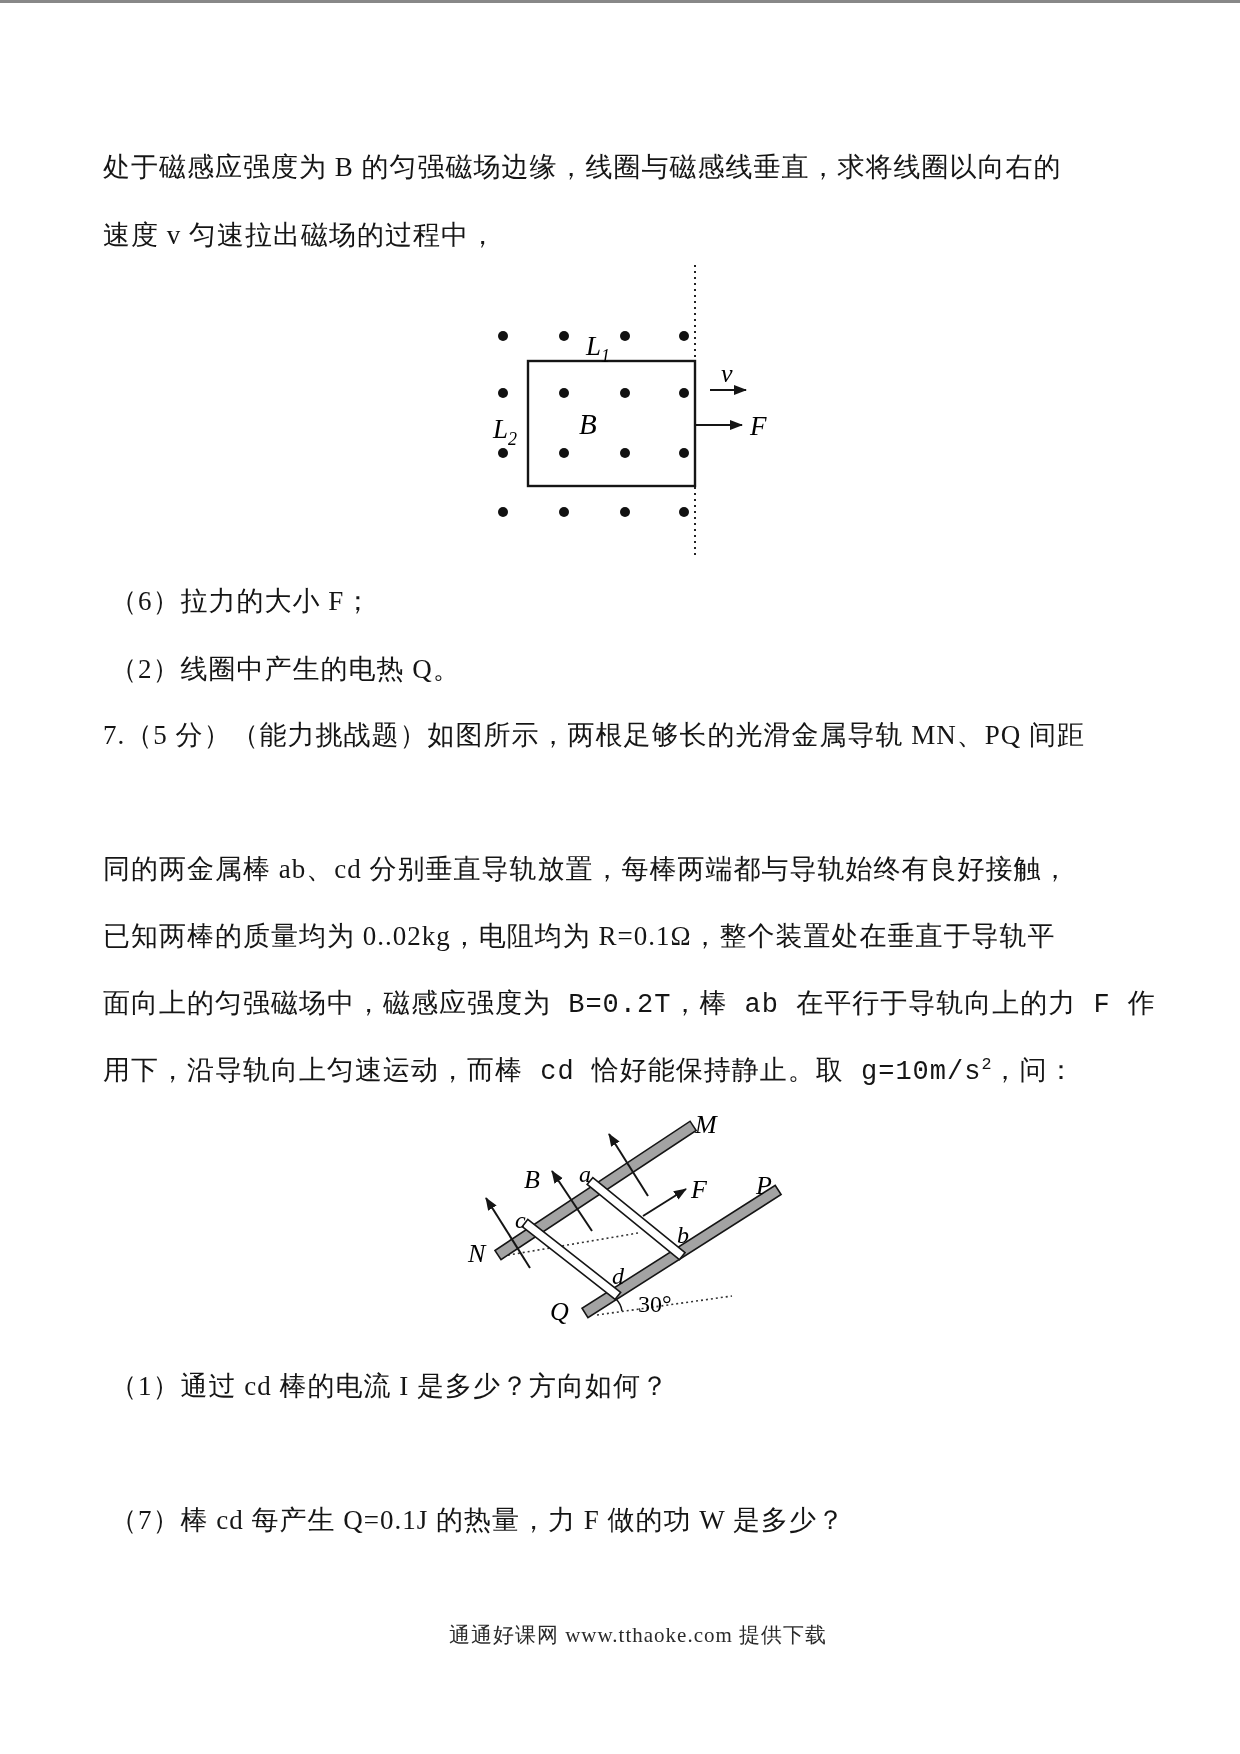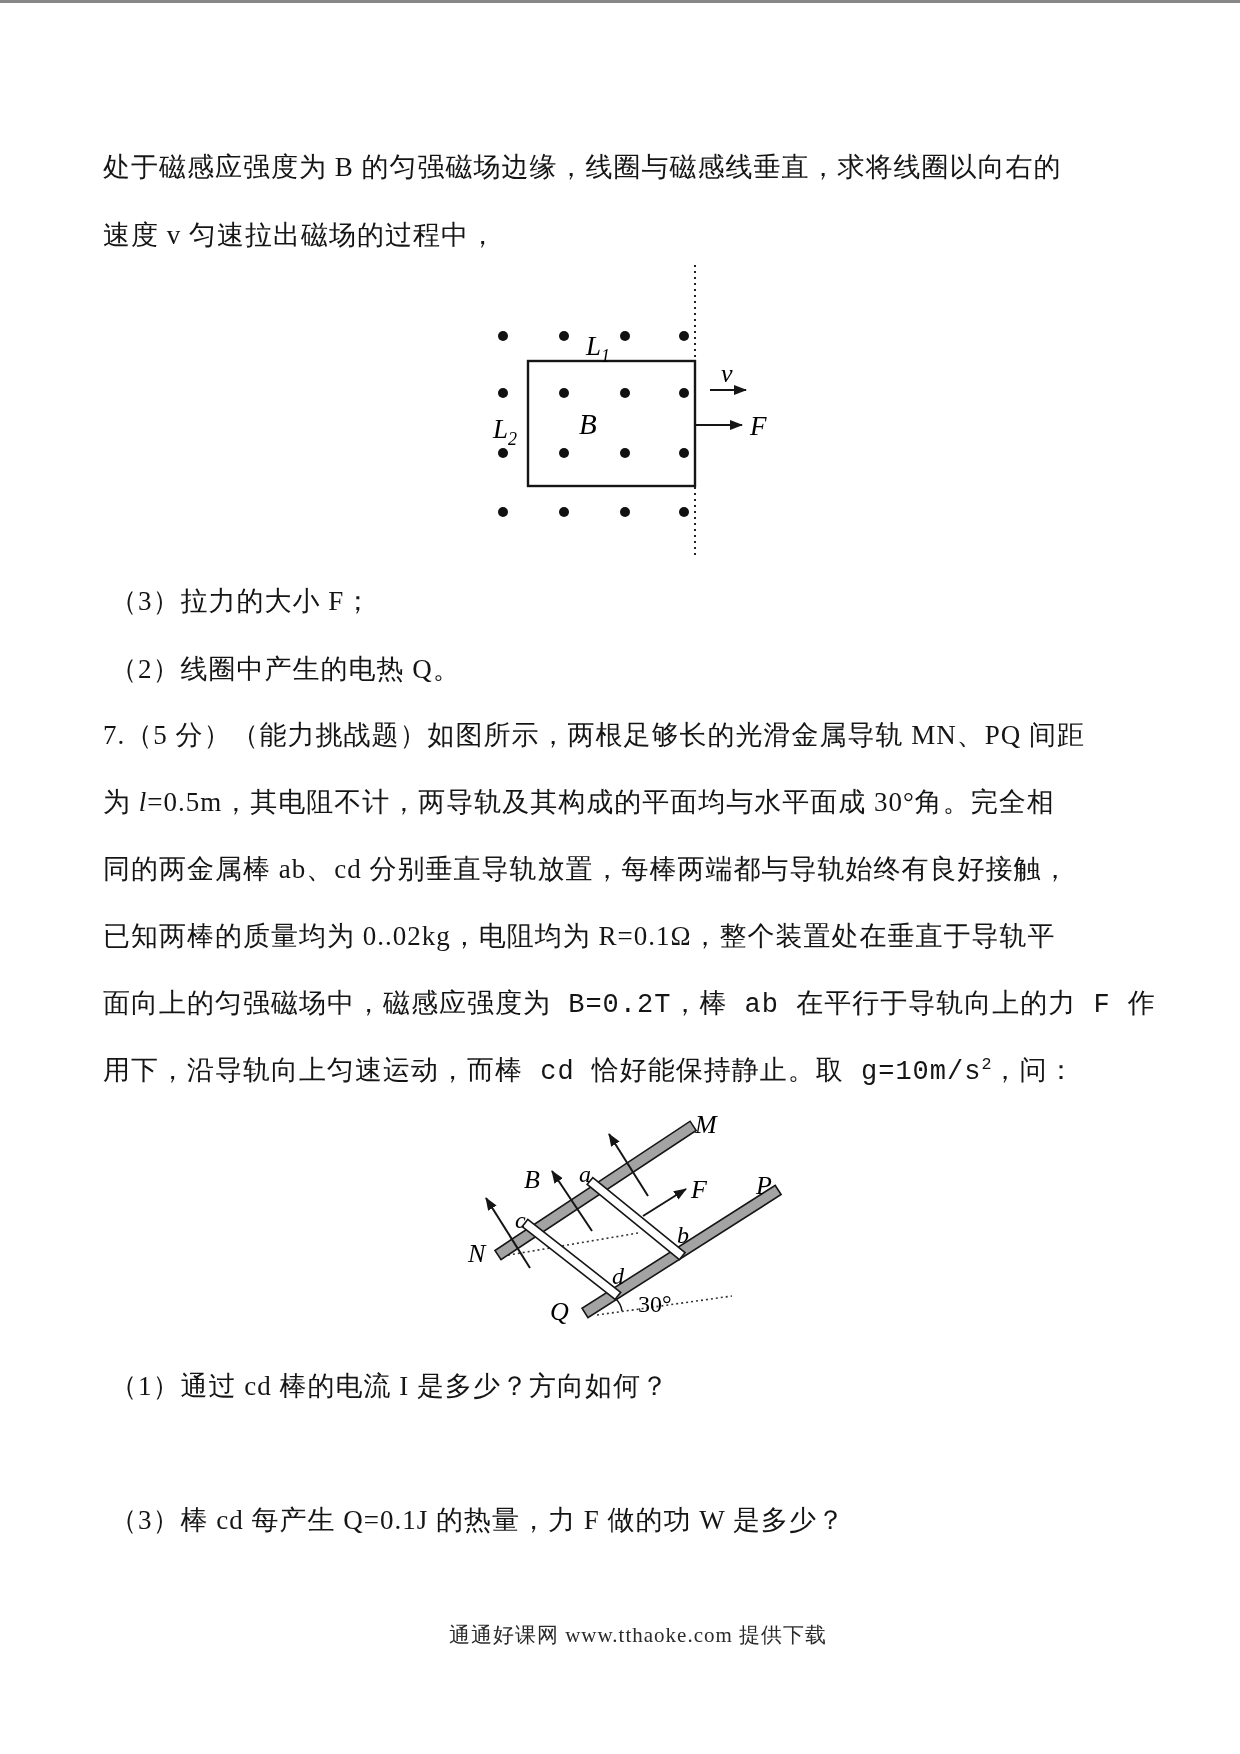--- a/index.html
+++ b/index.html
@@ -79,25 +79,24 @@
       <line x1="255" y1="164" x2="302" y2="164" stroke="#151515" stroke-width="2.2" marker-end="url(#ah)"></line>
 
       <text x="146" y="94" font-size="27" font-style="italic"><tspan>L</tspan><tspan dy="7" font-size="18">1</tspan></text>
       <text x="53" y="177" font-size="27" font-style="italic"><tspan>L</tspan><tspan dy="7" font-size="18">2</tspan></text>
       <text x="139" y="173" font-size="29" font-style="italic">B</text>
       <text x="281" y="121" font-size="26" font-style="italic">v</text>
       <text x="310" y="174" font-size="27" font-style="italic">F</text>
     </svg>
   </div>
 
-  <div class="tline indented" style="top:580px;">（3）拉力的大小 F；</div>
+  <div class="tline indented" style="top:580px;">（6）拉力的大小 F；</div>
   <div class="tline indented" style="top:648px;">（2）线圈中产生的电热 Q。</div>
 
   <div class="tline" style="top:714px;">7.（5 分）（能力挑战题）如图所示，两根足够长的光滑金属导轨 MN、PQ 间距</div>
-  <div class="tline" style="top:781px;"><span>为 </span><span class="ivar">l</span><span>=0.5m，其电阻不计，两导轨及其构成的平面均与水平面成 30°角。完全相</span></div>
   <div class="tline" style="top:848px;">同的两金属棒 ab、cd 分别垂直导轨放置，每棒两端都与导轨始终有良好接触，</div>
   <div class="tline" style="top:915px;">已知两棒的质量均为 0..02kg，电阻均为 R=0.1Ω，整个装置处在垂直于导轨平</div>
   <div class="tline" style="top:982px;font-family:Liberation Mono, monospace;">面向上的匀强磁场中，磁感应强度为 B=0.2T，棒 ab 在平行于导轨向上的力 F 作</div>
   <div class="tline" style="top:1049px;font-family:Liberation Mono, monospace;"><span>用下，沿导轨向上匀速运动，而棒 cd 恰好能保持静止。取 g=10m/s</span><sup class="sq">2</sup><span>，问：</span></div>
 
   <div class="figure" style="left:430px;top:1085px;">
     <svg width="370" height="245" viewBox="0 0 370 245">
       <defs>
         <marker id="ah2" markerUnits="userSpaceOnUse" markerWidth="14" markerHeight="12" refX="12" refY="5" orient="auto">
           <path d="M0,0 L13,5 L0,10 z" fill="#151515"></path>
@@ -137,17 +136,17 @@
       <text x="247" y="155" font-size="24" font-style="italic">b</text>
       <text x="85" y="140" font-size="24" font-style="italic">c</text>
       <text x="182" y="196" font-size="24" font-style="italic">d</text>
       <text x="94" y="100" font-size="26" font-style="italic">B</text>
       <text x="261" y="110" font-size="26" font-style="italic">F</text>
       <text x="208" y="224" font-size="24">30°</text>
     </svg>
   </div>
 
   <div class="tline indented" style="top:1365px;">（1）通过 cd 棒的电流 I 是多少？方向如何？</div>
-  <div class="tline indented" style="top:1499px;">（3）棒 cd 每产生 Q=0.1J 的热量，力 F 做的功 W 是多少？</div>
+  <div class="tline indented" style="top:1499px;">（7）棒 cd 每产生 Q=0.1J 的热量，力 F 做的功 W 是多少？</div>
 
   <div class="footer">通通好课网  www.tthaoke.com 提供下载</div>
 
 </div>
 
 </body></html>

